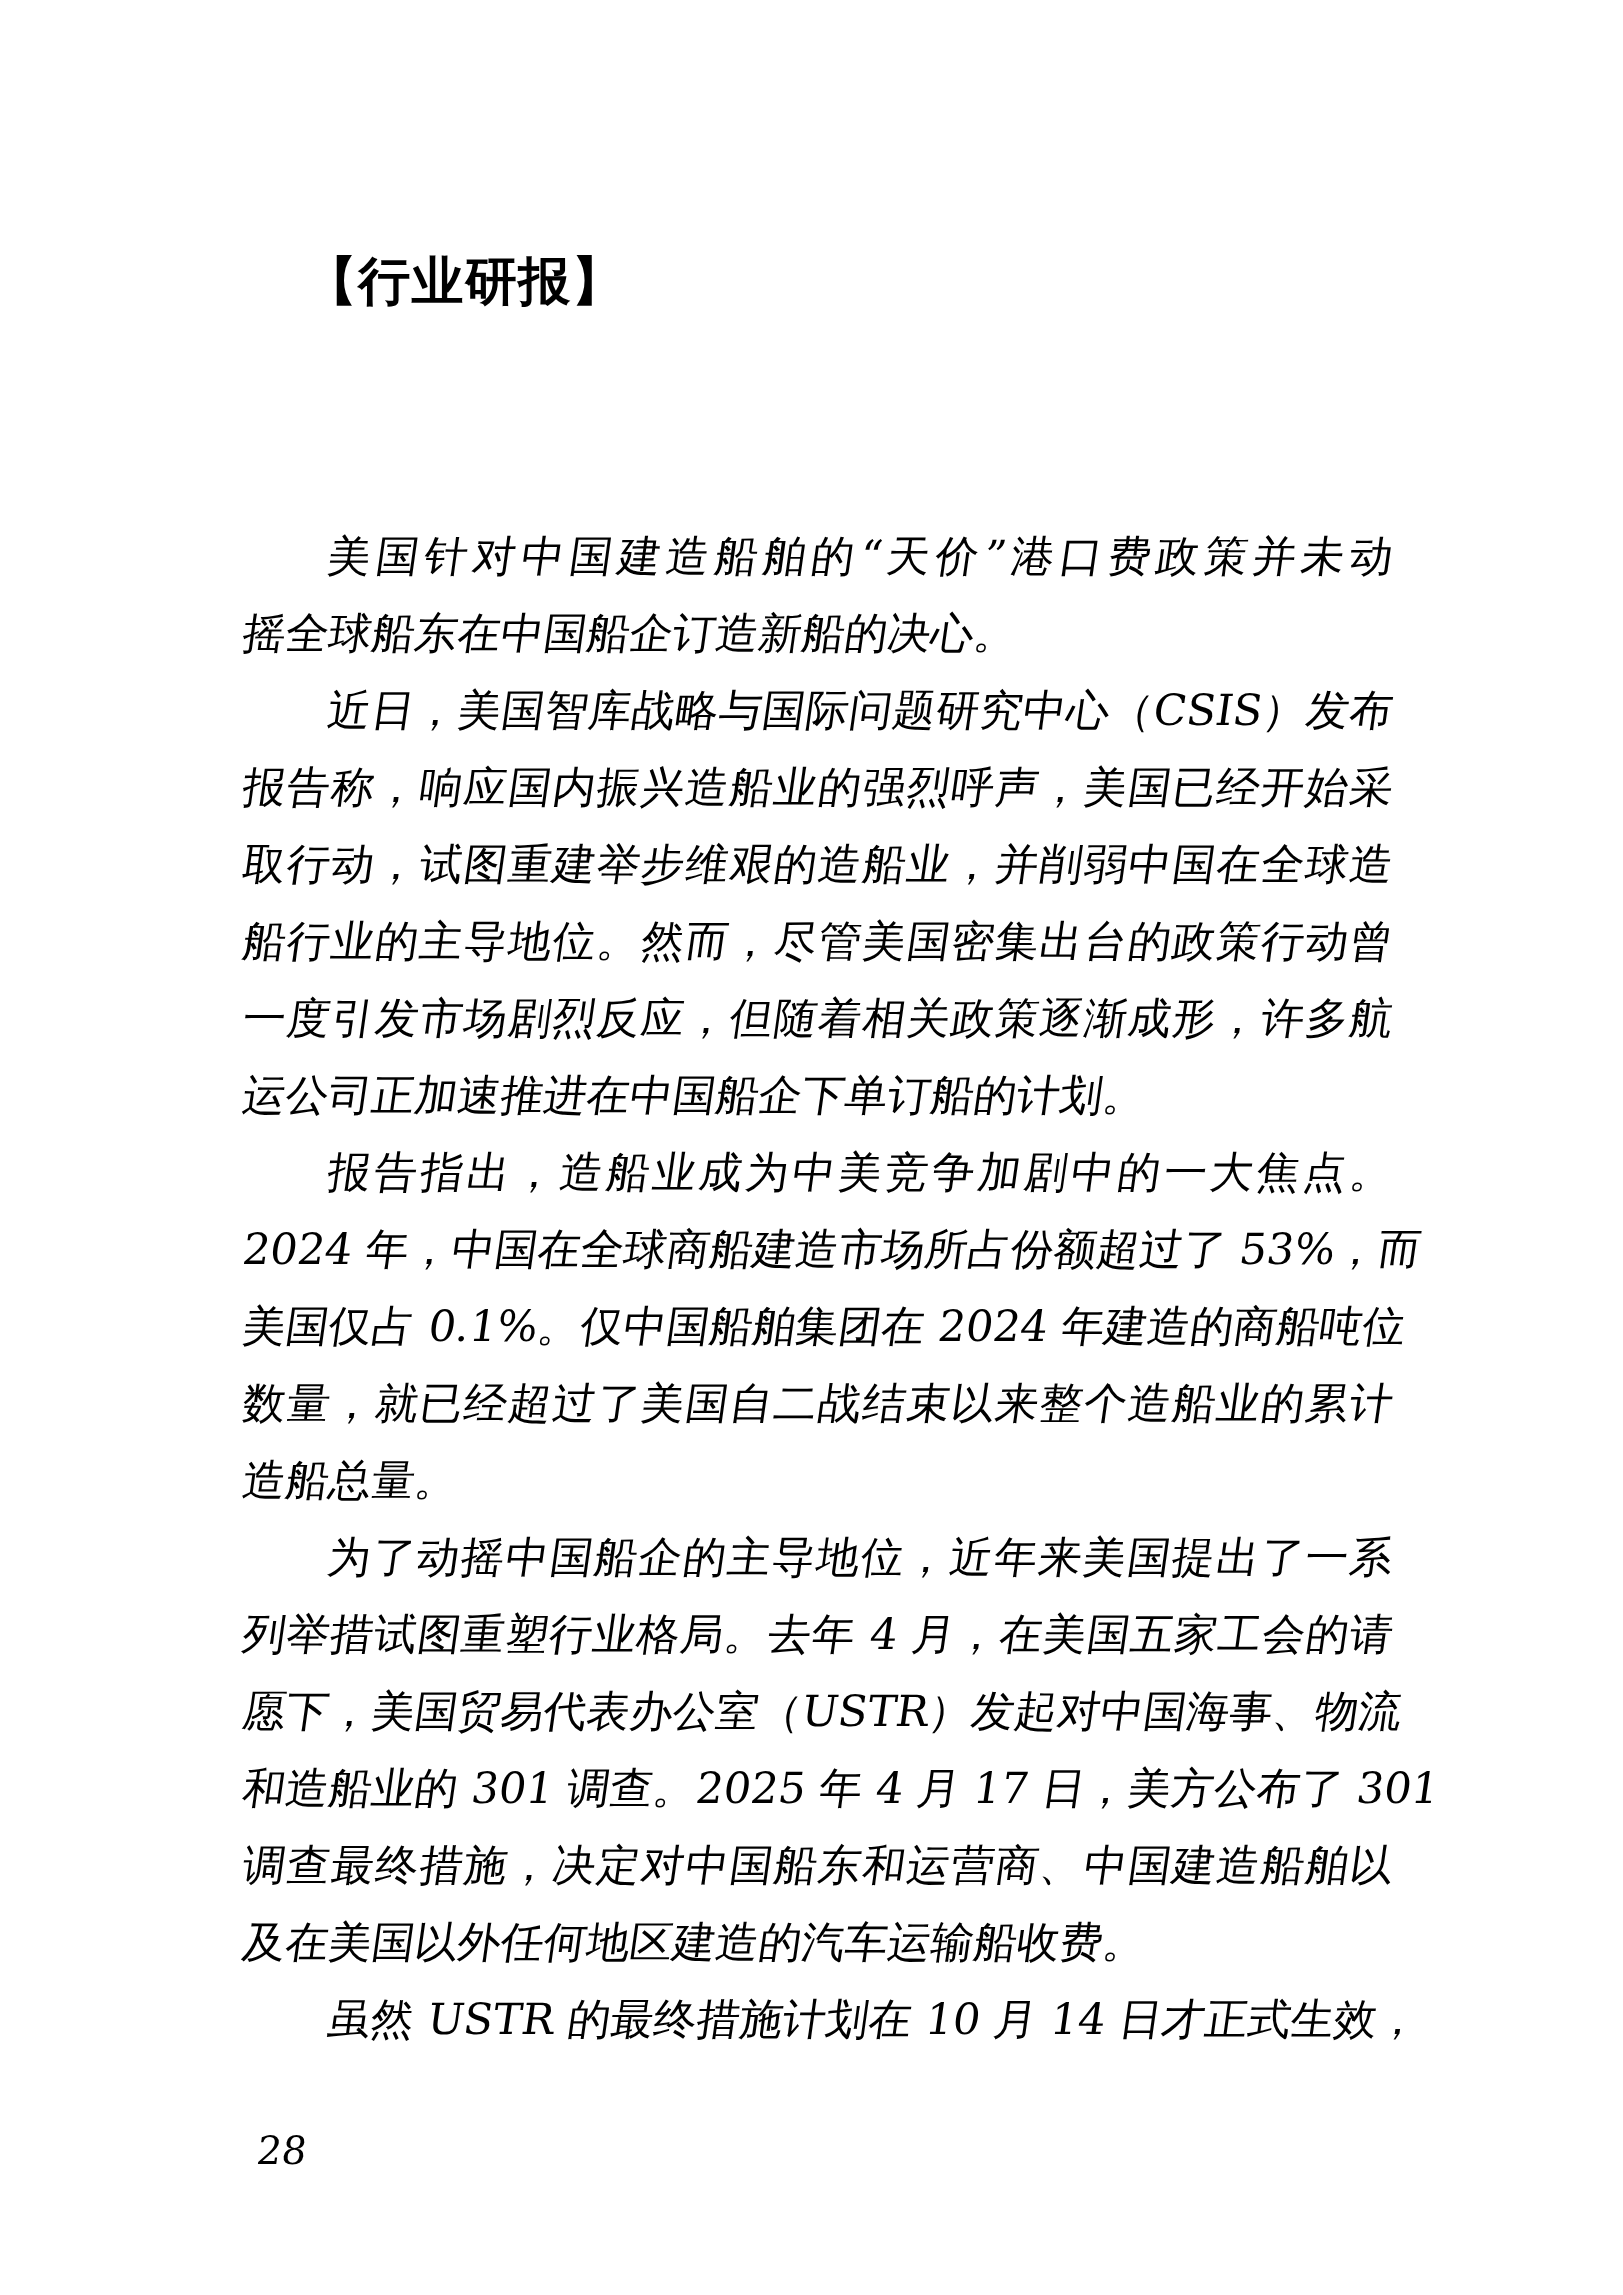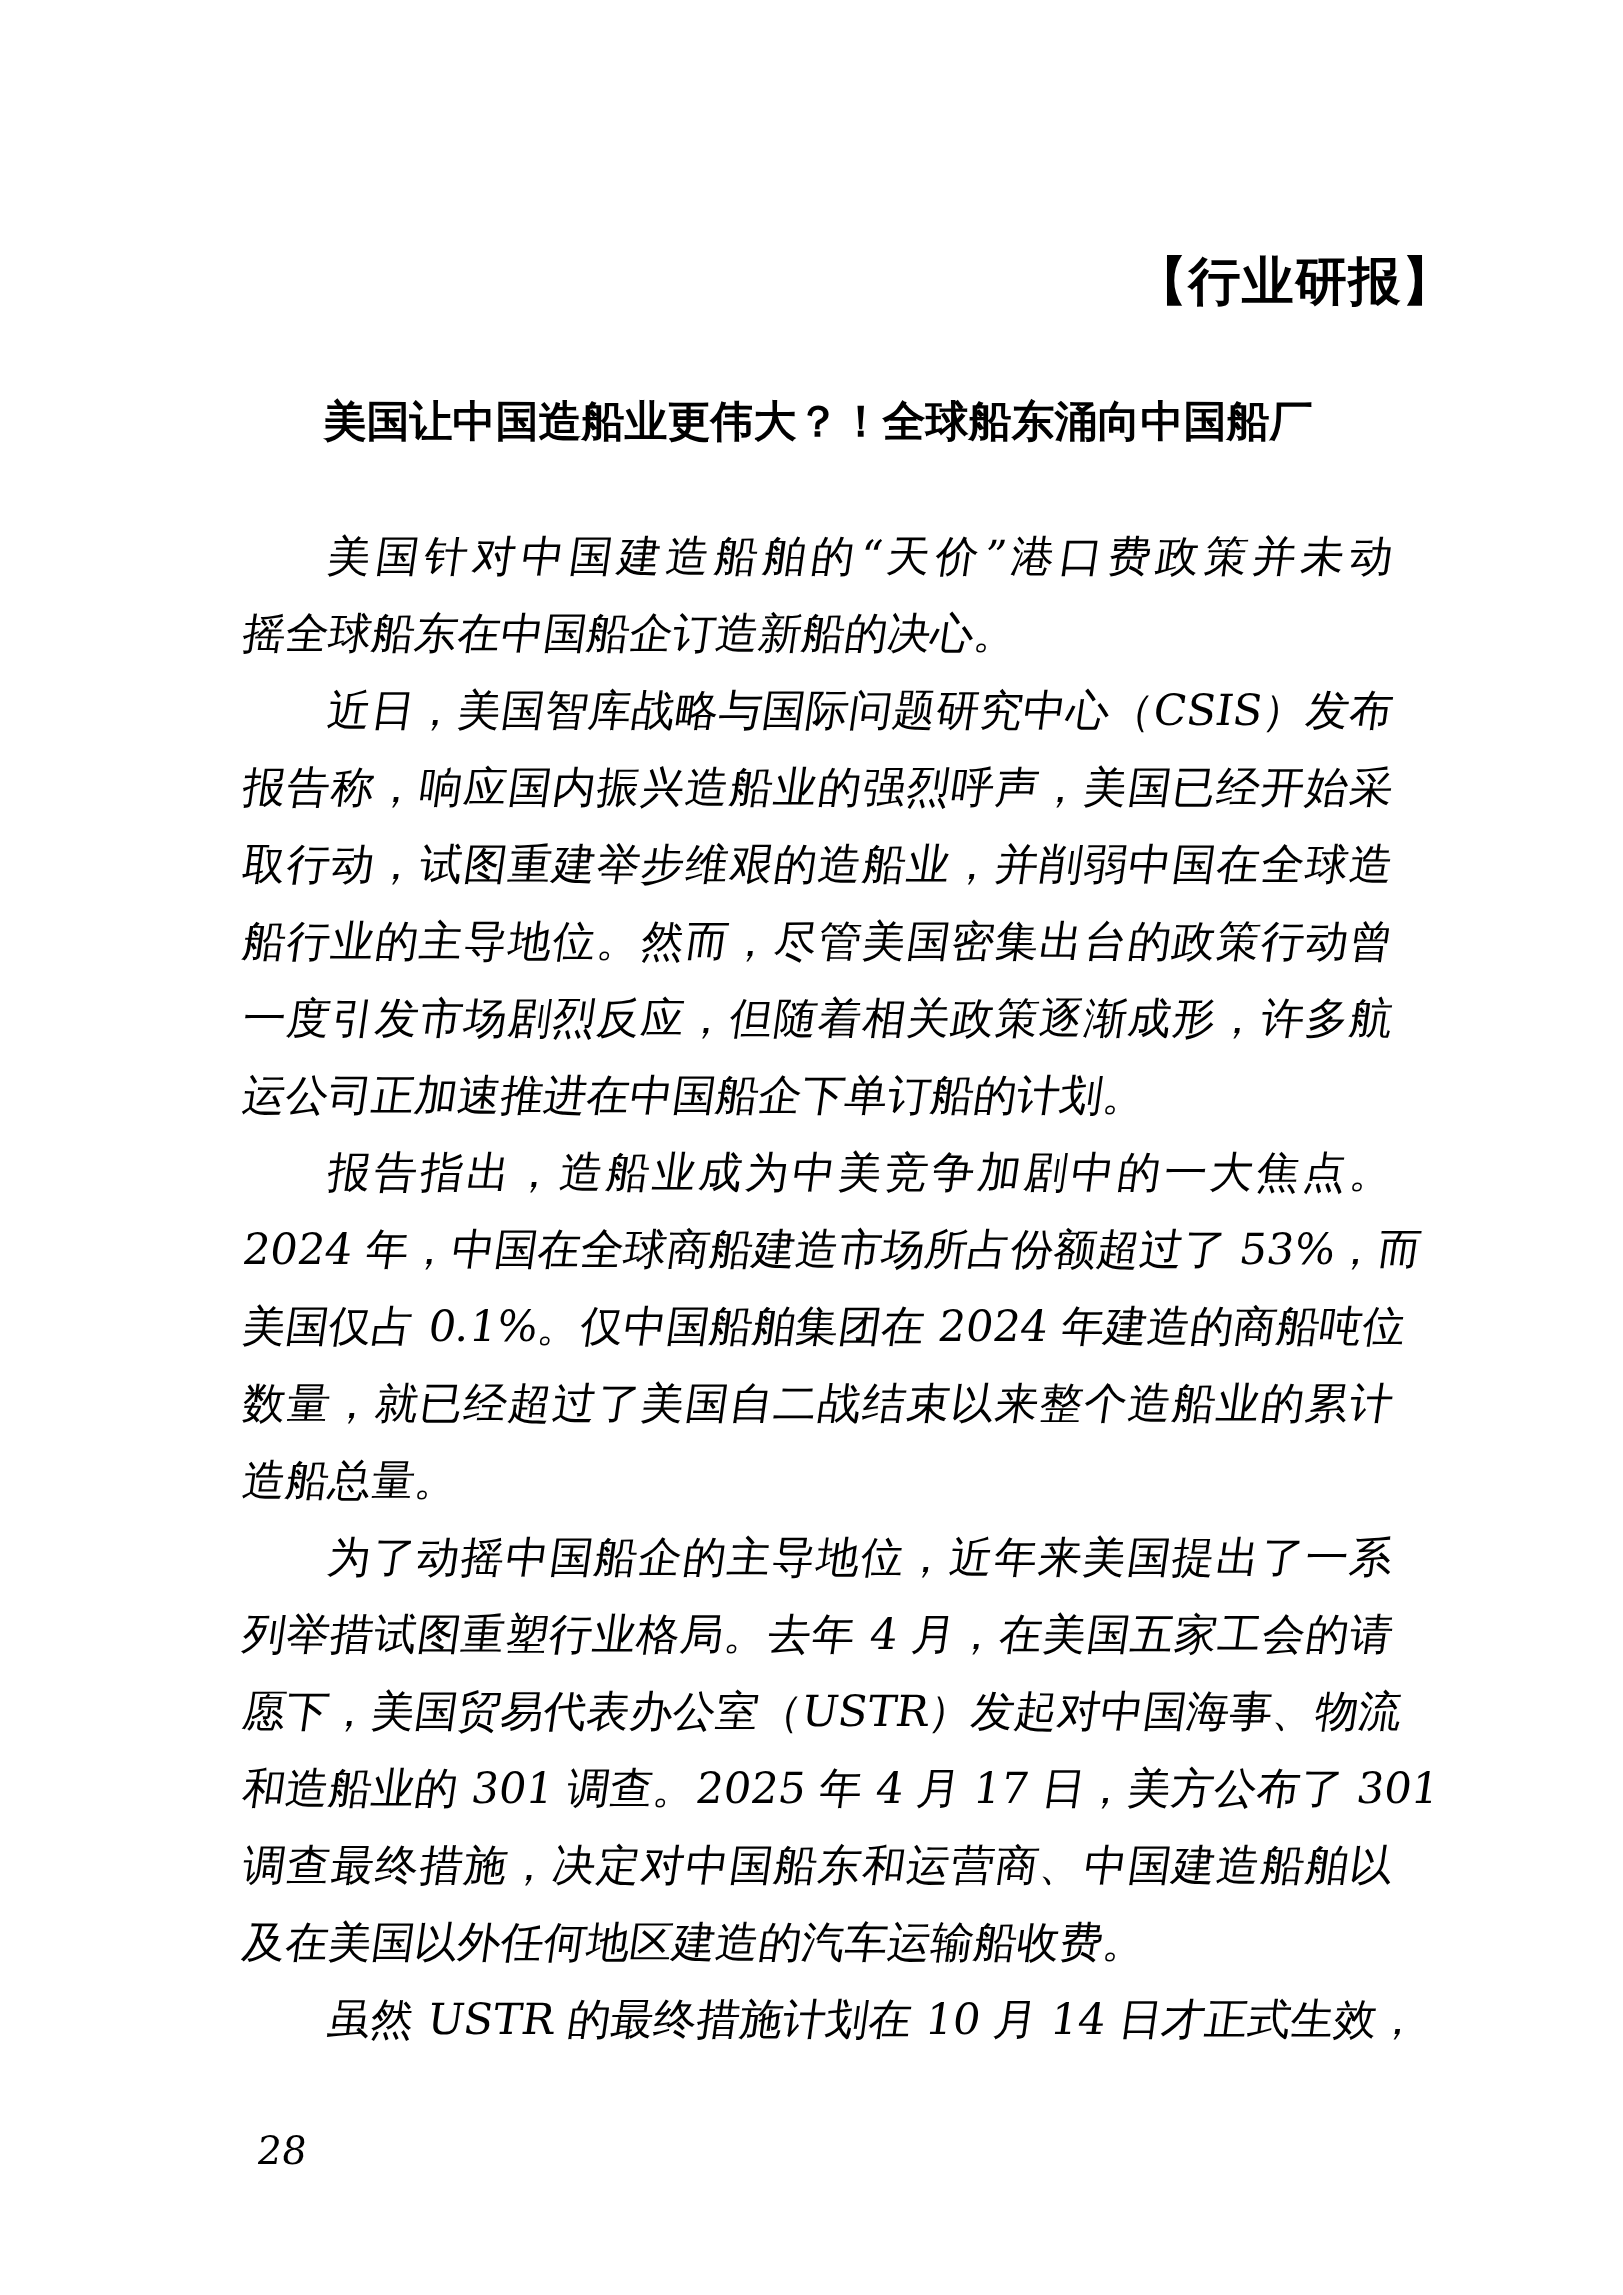--- a/index.html
+++ b/index.html
@@ -12,21 +12,21 @@
     overflow: hidden;
   }
   .page {
     position: absolute; top: 0; left: 0;
     width: 1623px; height: 2295px;
     background: #ffffff;
   }
   .section-header {
     position: absolute;
     top: 249px; left: 243px; width: 1150px;
-    text-align: right;
+    text-align: left;
     font-family: "Liberation Sans", sans-serif;
     font-weight: bold;
     font-size: 52px;
     line-height: 65px;
     letter-spacing: 1.3px;
     transform: translateX(62px);
     white-space: nowrap;
   }
   .article-title {
     position: absolute;
@@ -63,21 +63,20 @@
     transform: skewX(-8deg);
   }
 </style>
 </head>
 <body>
 
 <div class="page">
 
   <div class="section-header">【行业研报】</div>
 
-  <h1 class="article-title">美国让中国造船业更伟大？！全球船东涌向中国船厂</h1>
 
   <div class="body-text">
 
     <div class="ln first">美国针对中国建造船舶的“天价”港口费政策并未动</div>
     <div class="ln end">摇全球船东在中国船企订造新船的决心。</div>
 
     <div class="ln first">近日，美国智库战略与国际问题研究中心（CSIS）发布</div>
     <div class="ln">报告称，响应国内振兴造船业的强烈呼声，美国已经开始采</div>
     <div class="ln">取行动，试图重建举步维艰的造船业，并削弱中国在全球造</div>
     <div class="ln">船行业的主导地位。然而，尽管美国密集出台的政策行动曾</div>

